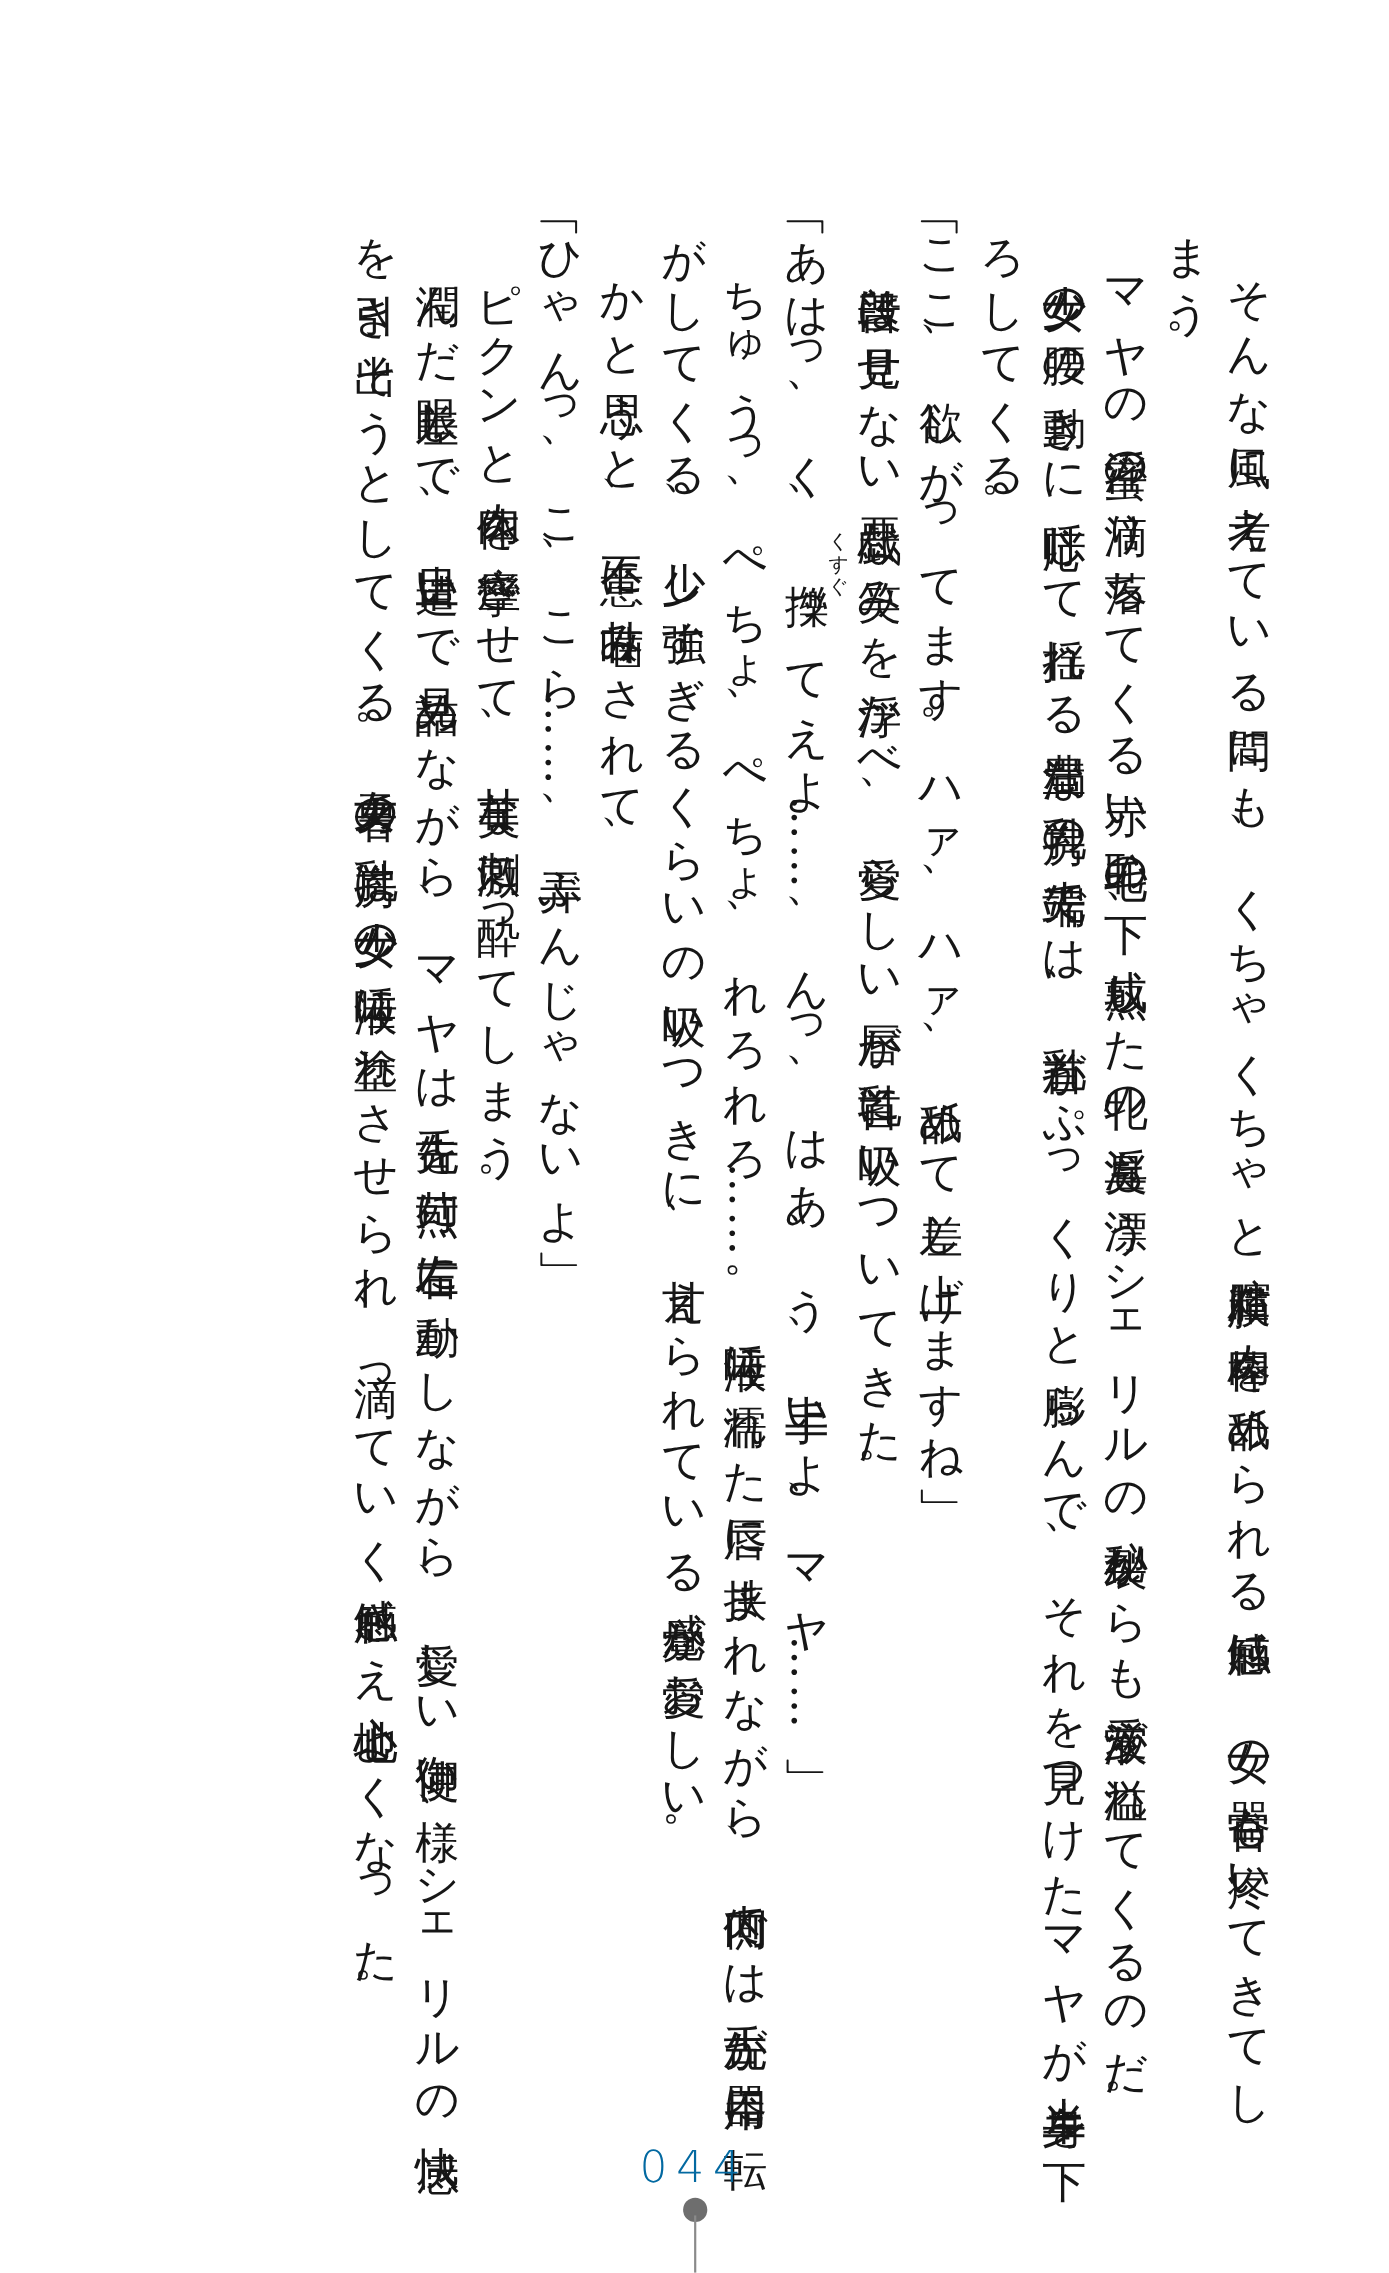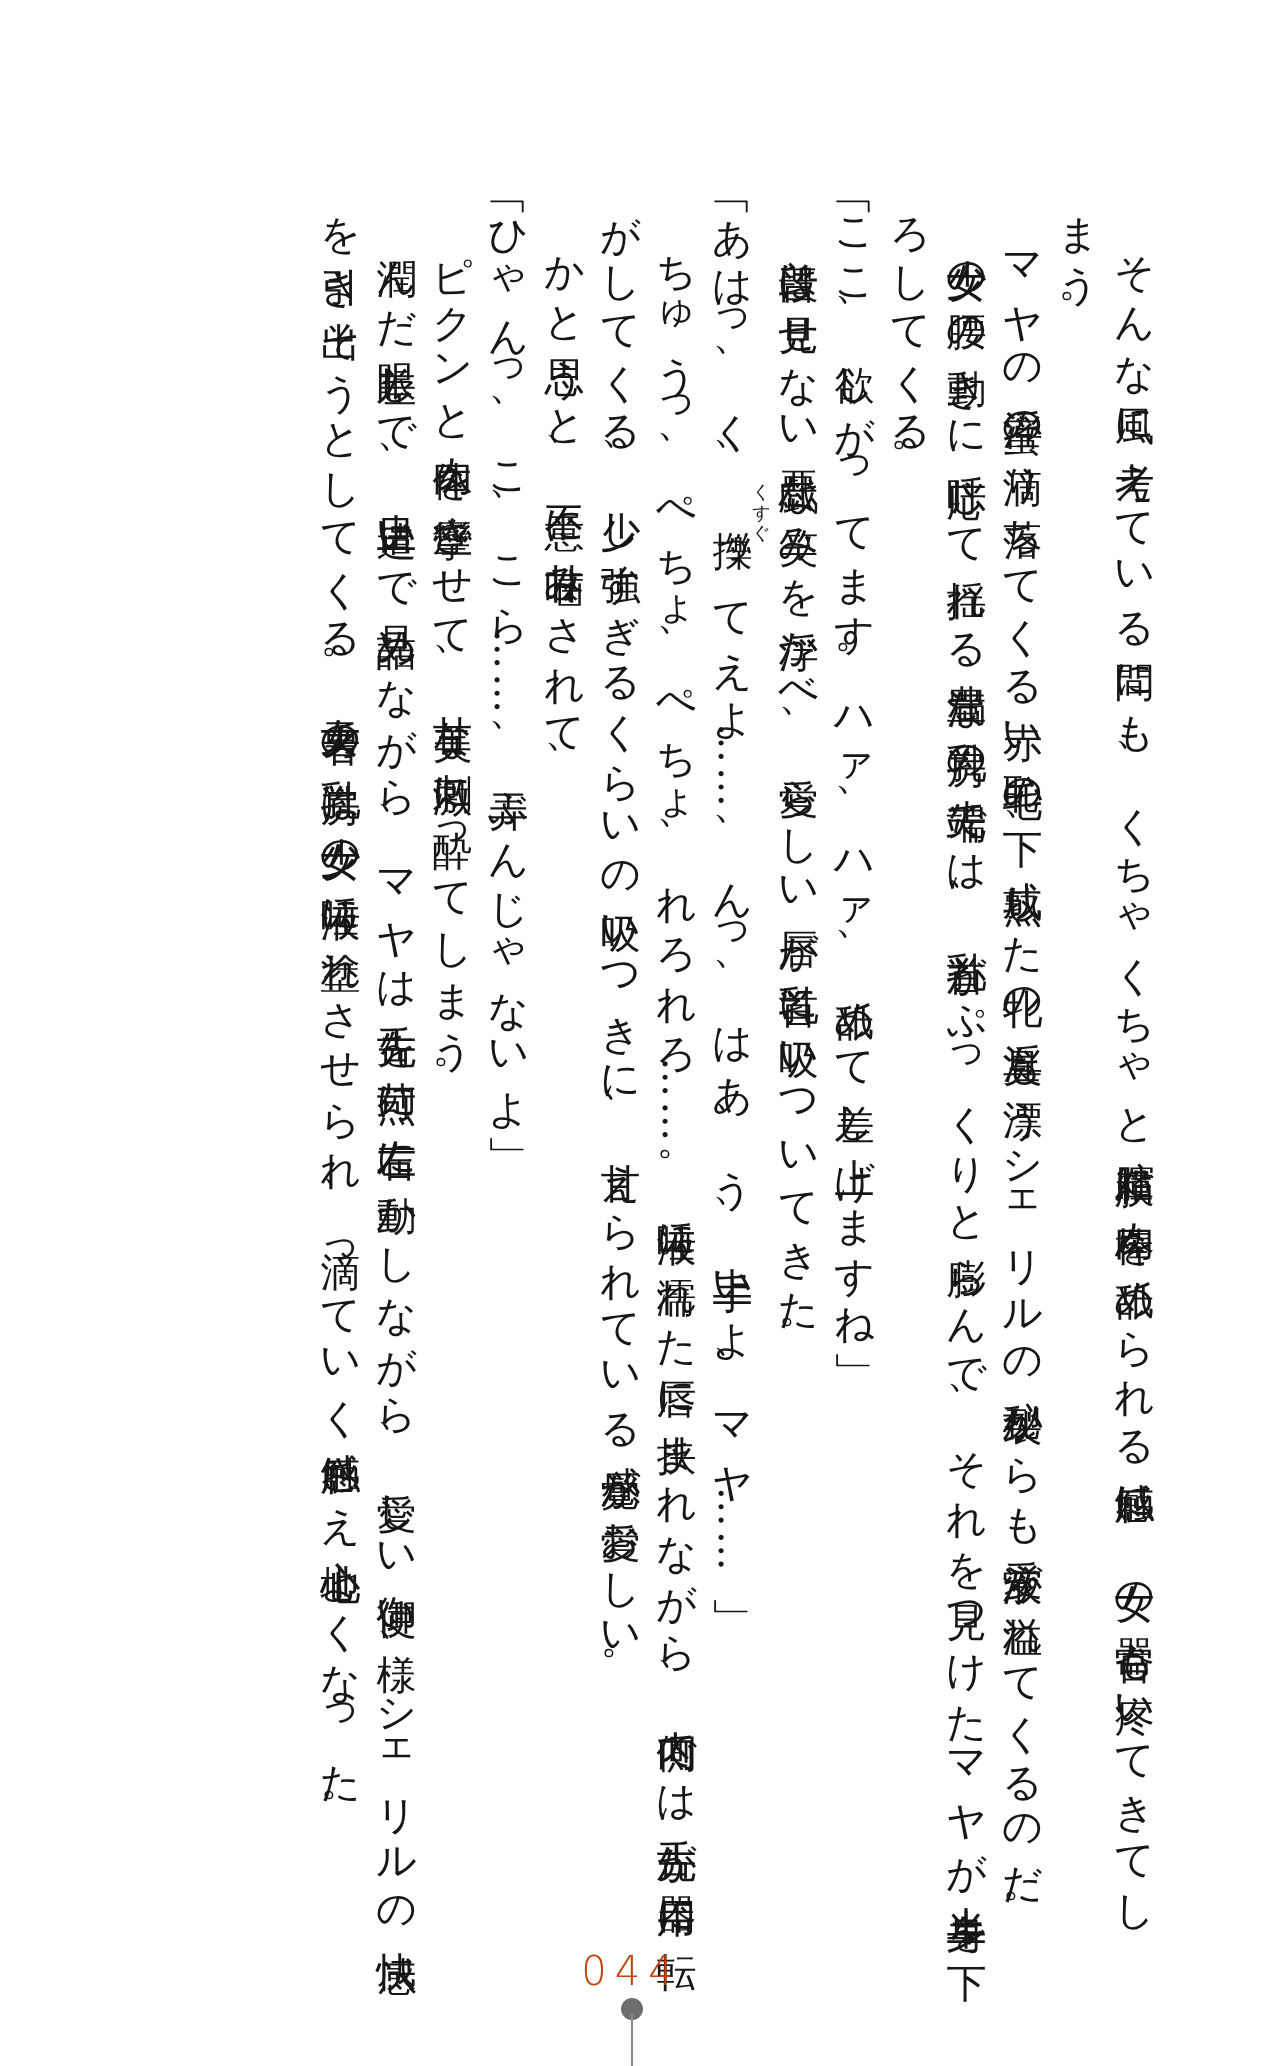--- a/index.html
+++ b/index.html
@@ -52,21 +52,21 @@
   .page-number {
     position: absolute;
     top: 1948px;
     left: 0;
     width: 100%;
     text-align: center;
     font-family: "DejaVu Sans", "Liberation Sans", sans-serif;
     font-weight: 200;
     font-size: 40px;
     letter-spacing: 8px;
-    color: #c2410c;
+    color: #0369a1;
   }
   .ornament-circle {
     position: absolute;
     top: 1998px;
     left: 50%;
     transform: translateX(-50%);
     width: 22px;
     height: 22px;
     border-radius: 50%;
     background: #6e6e6e;

